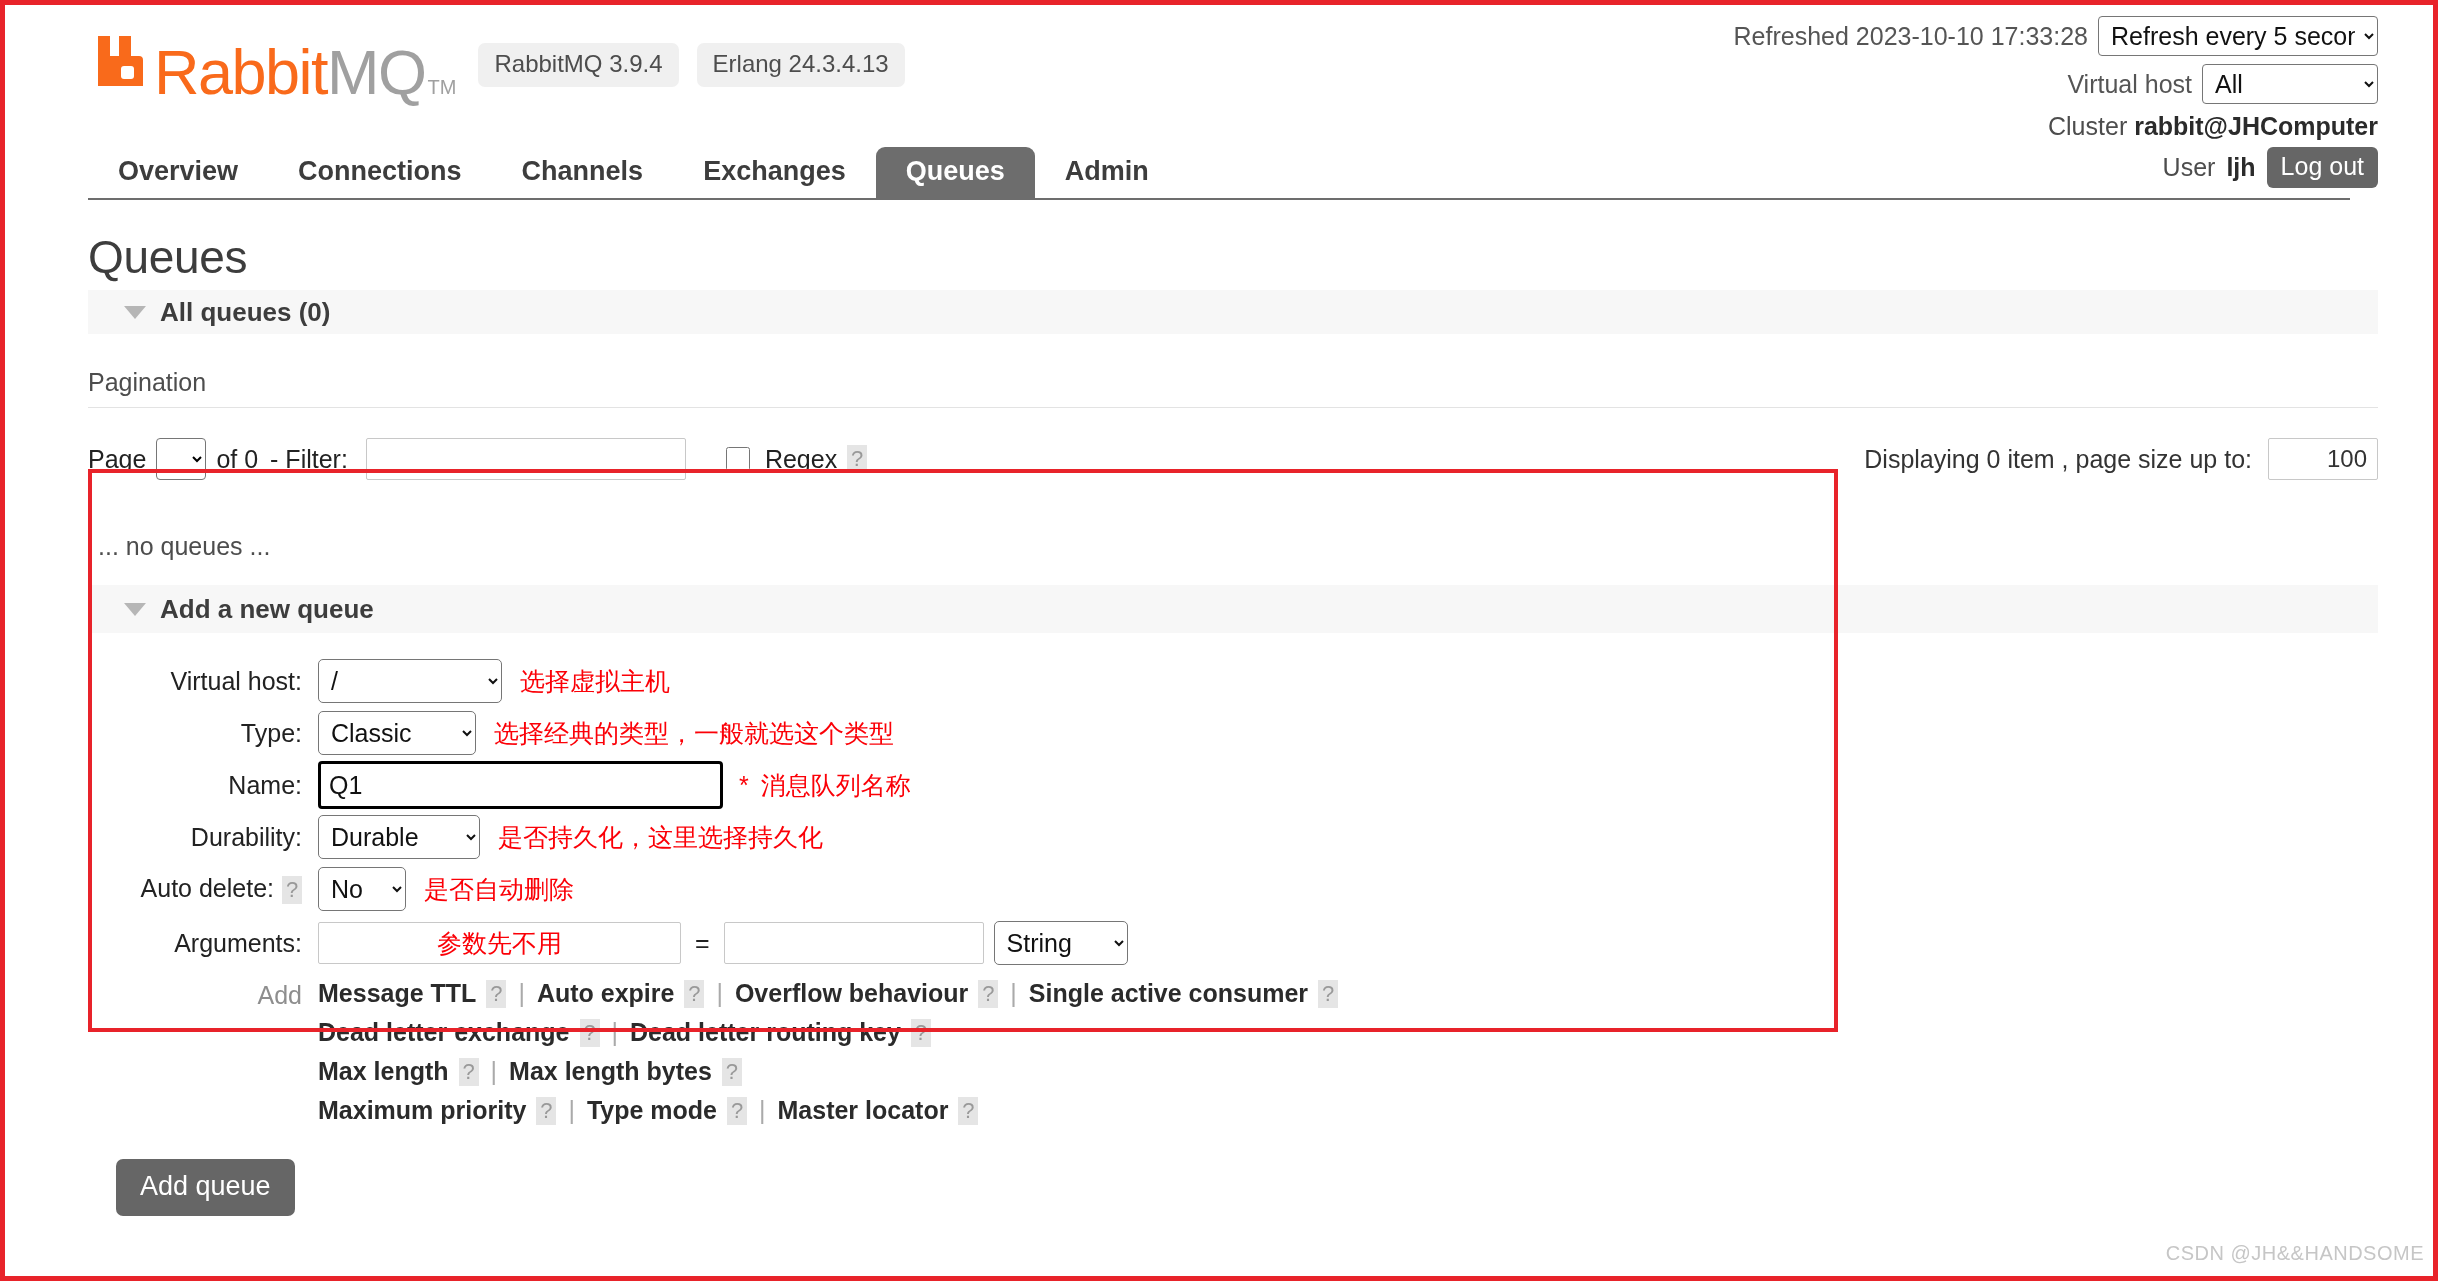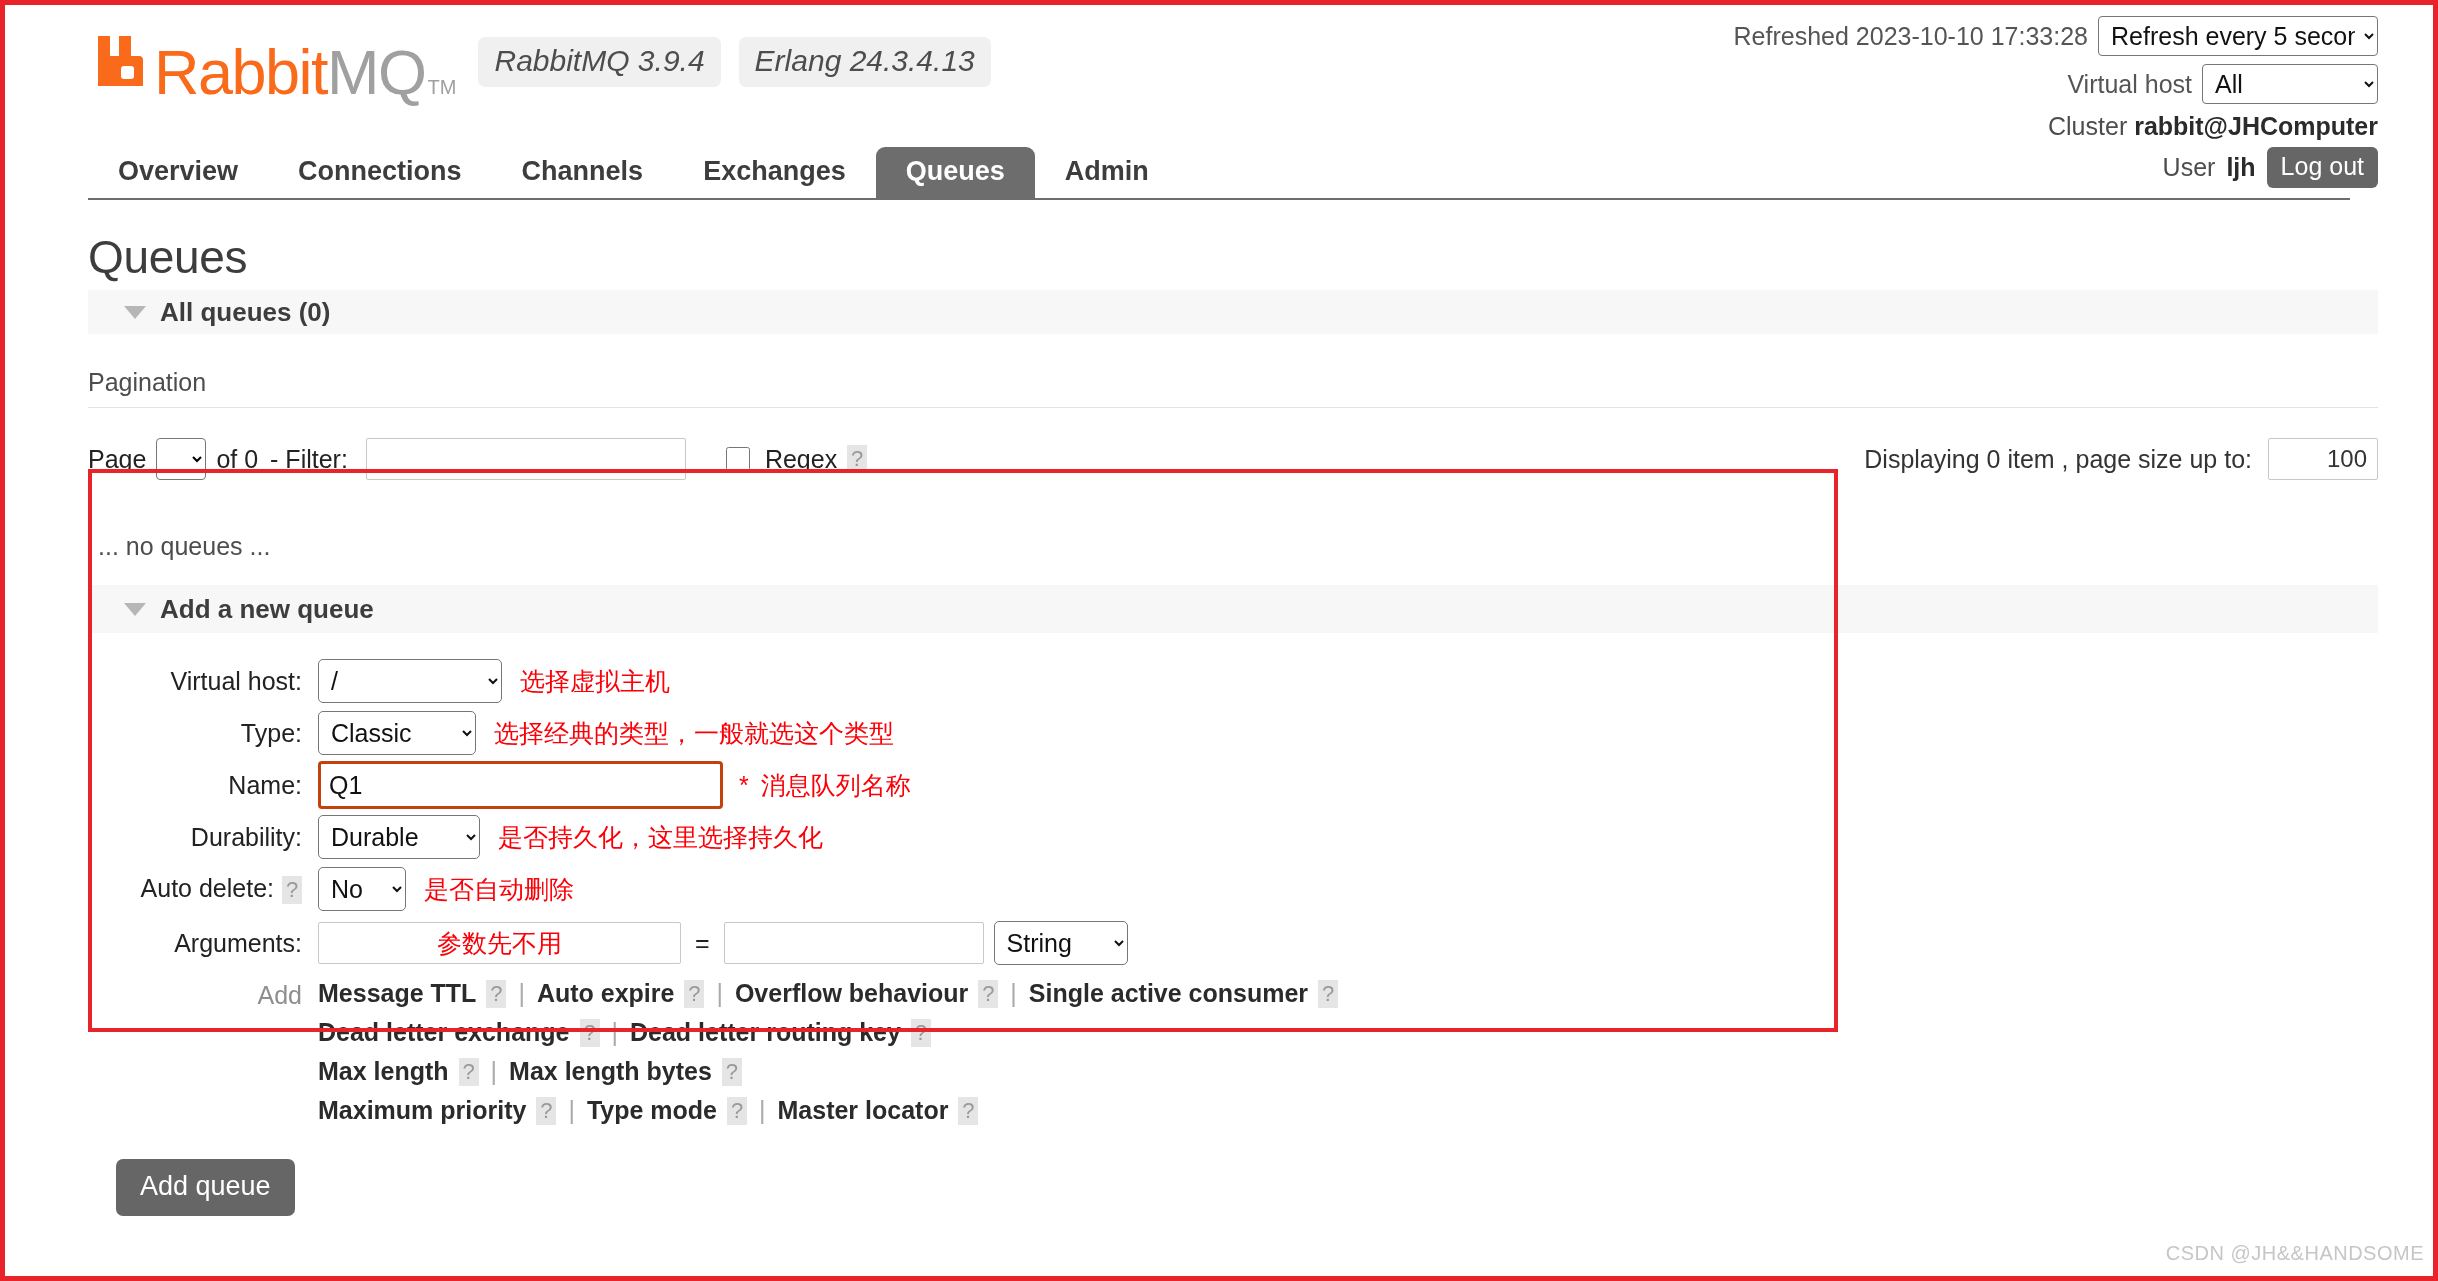--- a/index.html
+++ b/index.html
@@ -66,25 +66,24 @@
     align-self: flex-end;
   }
   .version-badges {
     display: flex;
     gap: 18px;
     margin-bottom: 12px;
   }
   .badge {
     background: #f0f0f0;
     color: #4d4d4d;
-    font-size: 30px;
+    font-size: 24px;
     padding: 7px 16px 9px 16px;
     border-radius: 7px;
     white-space: nowrap;
-    font-style: italic;
   }
 
   #status-block {
     position: absolute;
     right: 0; top: 16px;
     text-align: right;
     color: #4d4d4d;
     font-size: 25px;
   }
   .status-line {
@@ -345,21 +344,21 @@
   #autodelete-select { width: 88px; }
   #argtype-select { width: 134px; }
   .annot {
     color: #fb0007;
     font-size: 25px;
     margin-left: 18px;
     white-space: nowrap;
   }
   #name-input {
     width: 405px; height: 48px;
-    border: 3px solid #c2410c;
+    border: 3px solid #000000;
     border-radius: 4px;
     font-size: 25px;
     padding: 0 8px;
     color: #111;
     font-family: "Liberation Sans", sans-serif;
     background: #fff;
   }
   .req-star {
     color: #fb0007;
     font-size: 25px;

